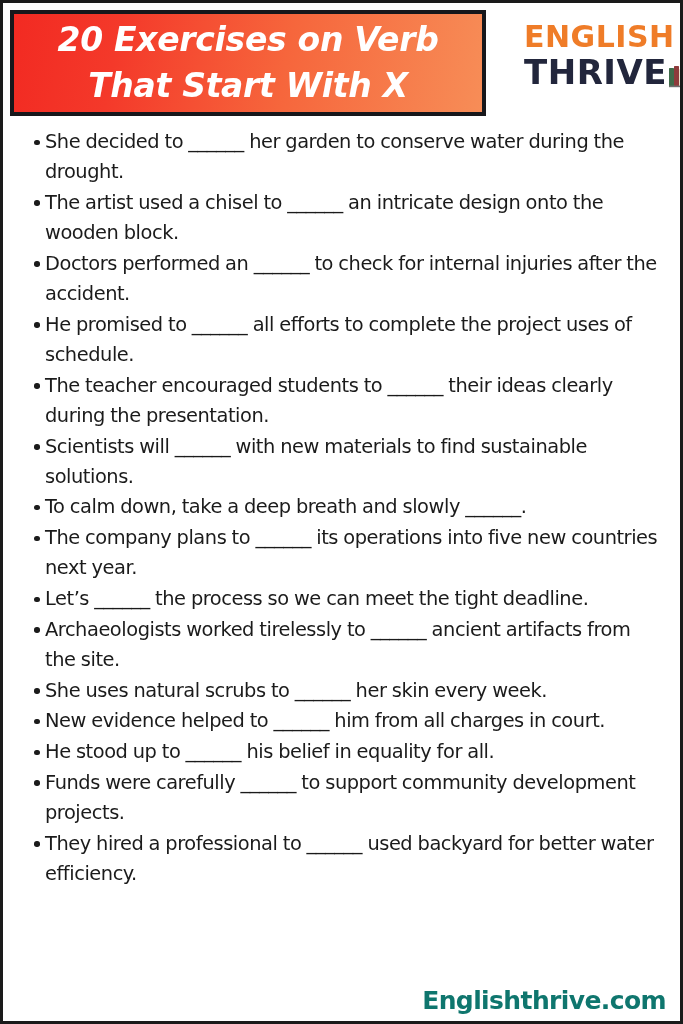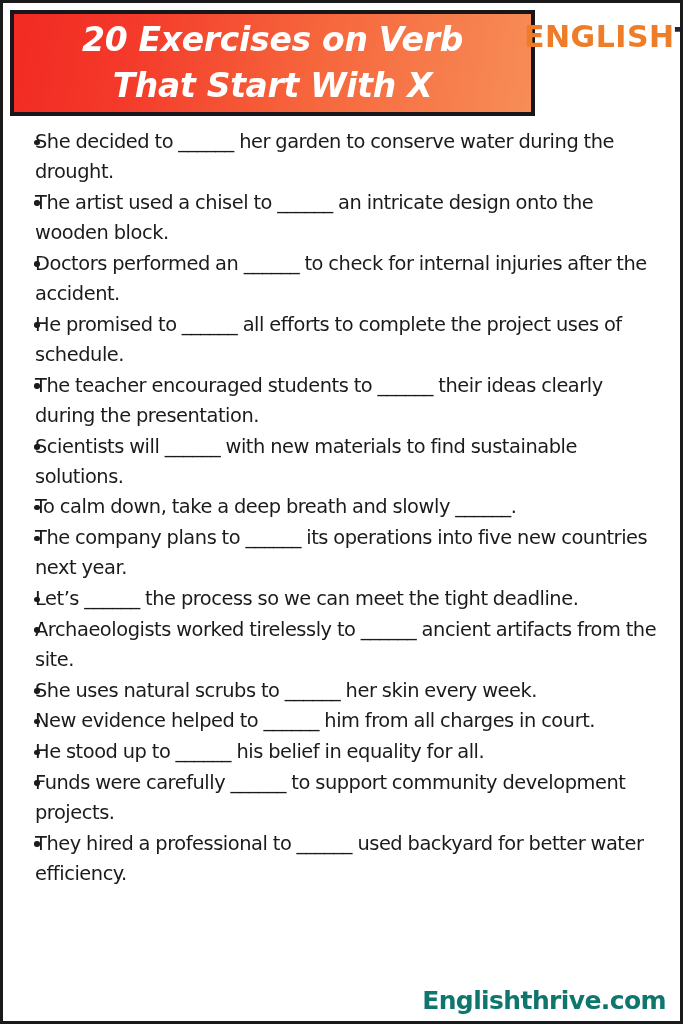--- a/index.html
+++ b/index.html
@@ -29,21 +29,21 @@
     position: relative;
     height: 122px;
     display: flex;
     align-items: flex-start;
   }
 
   #title-box {
     position: absolute;
     left: 7px;
     top: 7px;
-    width: 525px;
+    width: 476px;
     height: 106px;
     box-sizing: border-box;
     border: 4px solid #17171b;
     background: linear-gradient(100deg, #f22a22 0%, #f4392a 22%, #f6663c 58%, #f78d57 100%);
     display: flex;
     align-items: center;
     justify-content: center;
   }
 
   #title-text {
@@ -57,21 +57,21 @@
     letter-spacing: -0.3px;
     padding: 0 6px;
   }
 
   #logo {
     position: absolute;
     left: 521px;
     top: 18px;
     width: 156px;
     display: flex;
-    flex-direction: row;
+    flex-direction: column;
     align-items: flex-start;
   }
   #logo-english {
     font-family: "DejaVu Sans", sans-serif;
     font-weight: bold;
     font-size: 30px;
     letter-spacing: 0.5px;
     color: #ef7c28;
     line-height: 1.05;
   }
@@ -102,21 +102,21 @@
     left: 0;
     top: 124px;
     right: 0;
     margin: 0;
     padding: 0 14px 0 0;
     list-style: none;
   }
 
   .item {
     position: relative;
-    padding-left: 32px;
+    padding-left: 42px;
     margin: 0 0 0.5px 0;
     color: #1b1b1b;
     font-family: "DejaVu Sans", sans-serif;
     font-size: 19.4px;
     line-height: 30.2px;
     letter-spacing: -0.45px;
     word-spacing: -0.4px;
   }
   .item::before {
     content: "";

